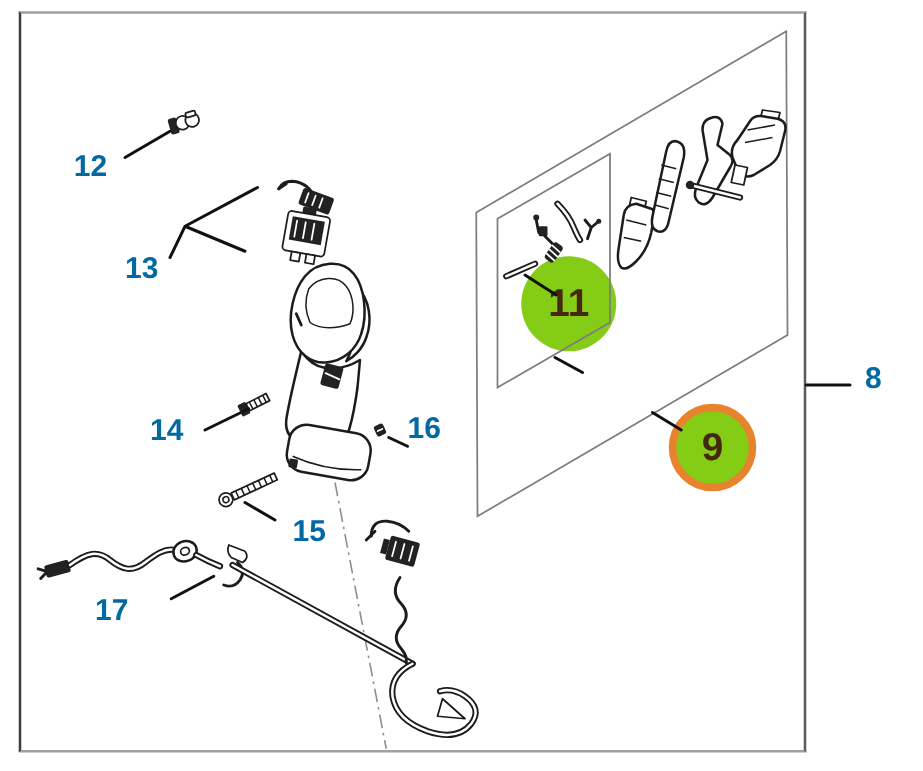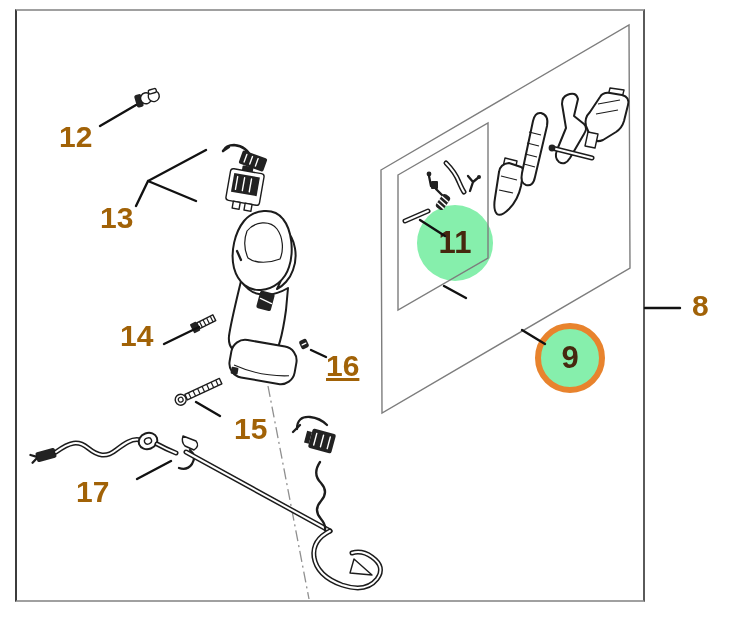--- a/index.html
+++ b/index.html
@@ -3,26 +3,26 @@
 <meta charset="utf-8">
 <style>
   html,body{margin:0;padding:0;background:#fff;}
   .stage{position:relative;width:738px;height:617px;background:#fff;overflow:hidden;
          font-family:"Liberation Sans",sans-serif;}
   
   .frame{position:absolute;left:15px;top:9px;width:626px;height:589px;
          border-top:2px solid #a0a0a0;border-bottom:2px solid #a0a0a0;
          border-left:2px solid #3c3c3c;border-right:2px solid #5a5a5a;z-index:1;}
   
-  .hl{position:absolute;border-radius:50%;background:#86efac;z-index:2;
+  .hl{position:absolute;border-radius:50%;background:#84cc16;z-index:2;
       display:flex;align-items:center;justify-content:center;
       color:#46280f;font-weight:bold;font-size:31px;}
   .hl.ringed{border:6px solid #e8832d;}
   
-  .lbl{position:absolute;z-index:8;color:#a16207;font-weight:bold;font-size:30px;line-height:1.05;}
+  .lbl{position:absolute;z-index:8;color:#0369a1;font-weight:bold;font-size:24px;line-height:1.05;}
   svg.art{position:absolute;left:0;top:0;z-index:5;}
   .ln{stroke:#111;stroke-width:2.4;stroke-linecap:round;}
   .box{fill:none;stroke:#7d7d7d;stroke-width:1.4;}
   .o{fill:#fff;stroke:#1c1c1c;stroke-width:2;stroke-linejoin:round;}
   .o1{fill:#fff;stroke:#1c1c1c;stroke-width:1.4;stroke-linejoin:round;}
   .d{fill:#222;stroke:none;}
   .w{stroke:#fff;stroke-width:1.4;fill:none;stroke-linecap:round;}
   .tube{stroke:#1c1c1c;stroke-width:5;fill:none;stroke-linecap:round;stroke-linejoin:round;}
   .tubecore{stroke:#fff;stroke-width:2;fill:none;stroke-linecap:round;stroke-linejoin:round;}
   .wire{stroke:#1c1c1c;stroke-width:2.3;fill:none;stroke-linecap:round;}
@@ -196,18 +196,18 @@
       <line class="ln" x1="645" y1="308" x2="680" y2="308"></line>
       <line class="ln" x1="420" y1="220" x2="445" y2="236"></line>
       <line class="ln" x1="444" y1="286" x2="466" y2="298"></line>
       <line class="ln" x1="522" y1="330" x2="545" y2="344"></line>
     </g>
   </svg>
 
   <div class="lbl" style="left:692px;top:290px;">8</div>
   <div class="lbl" style="left:59px;top:121px;">12</div>
   <div class="lbl" style="left:84px;top:202px;margin-left:16px;">13</div>
-  <div class="lbl" style="left:120px;top:320px;">14</div>
+  <div class="lbl" style="left:120px;top:332px;">14</div>
   <div class="lbl" style="left:234px;top:413px;">15</div>
-  <div class="lbl" style="left:326px;top:350px;text-decoration:underline;">16</div>
+  <div class="lbl" style="left:326px;top:330px;">16</div>
   <div class="lbl" style="left:76px;top:476px;">17</div>
 
 </div>
 
 </body></html>

